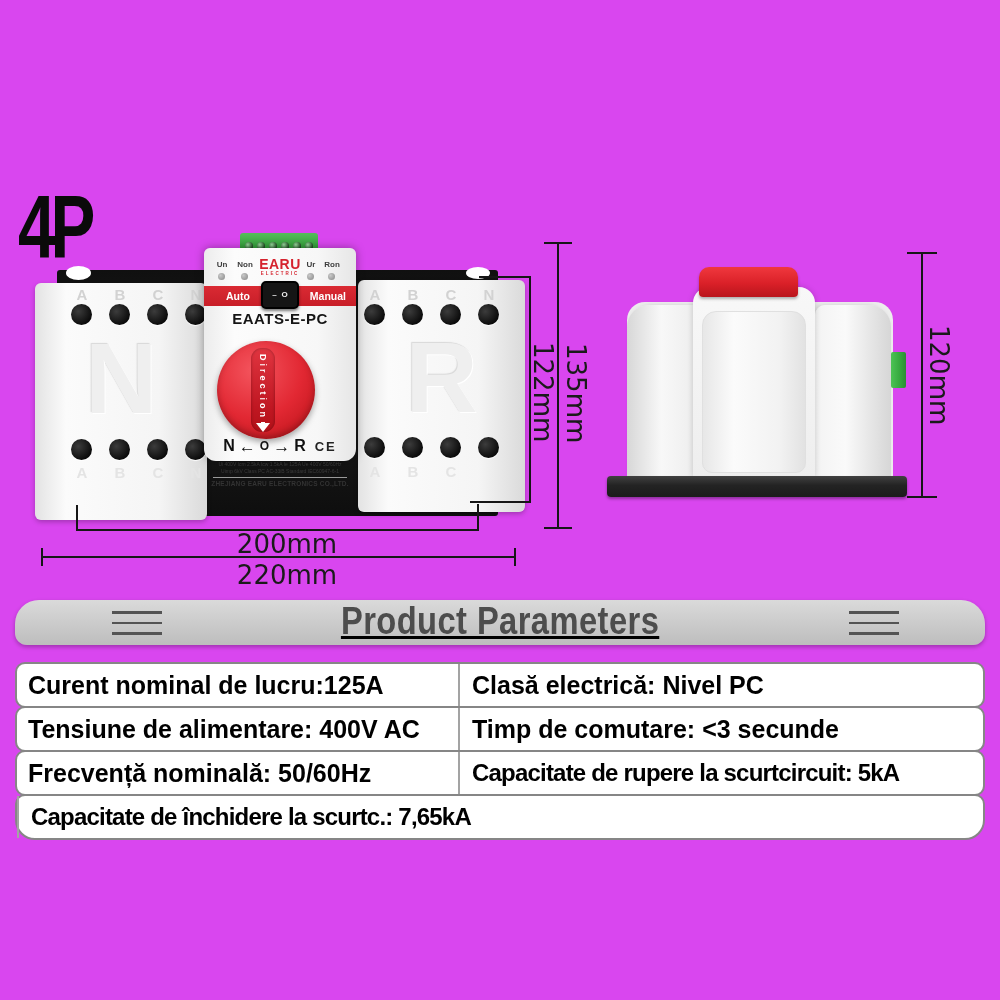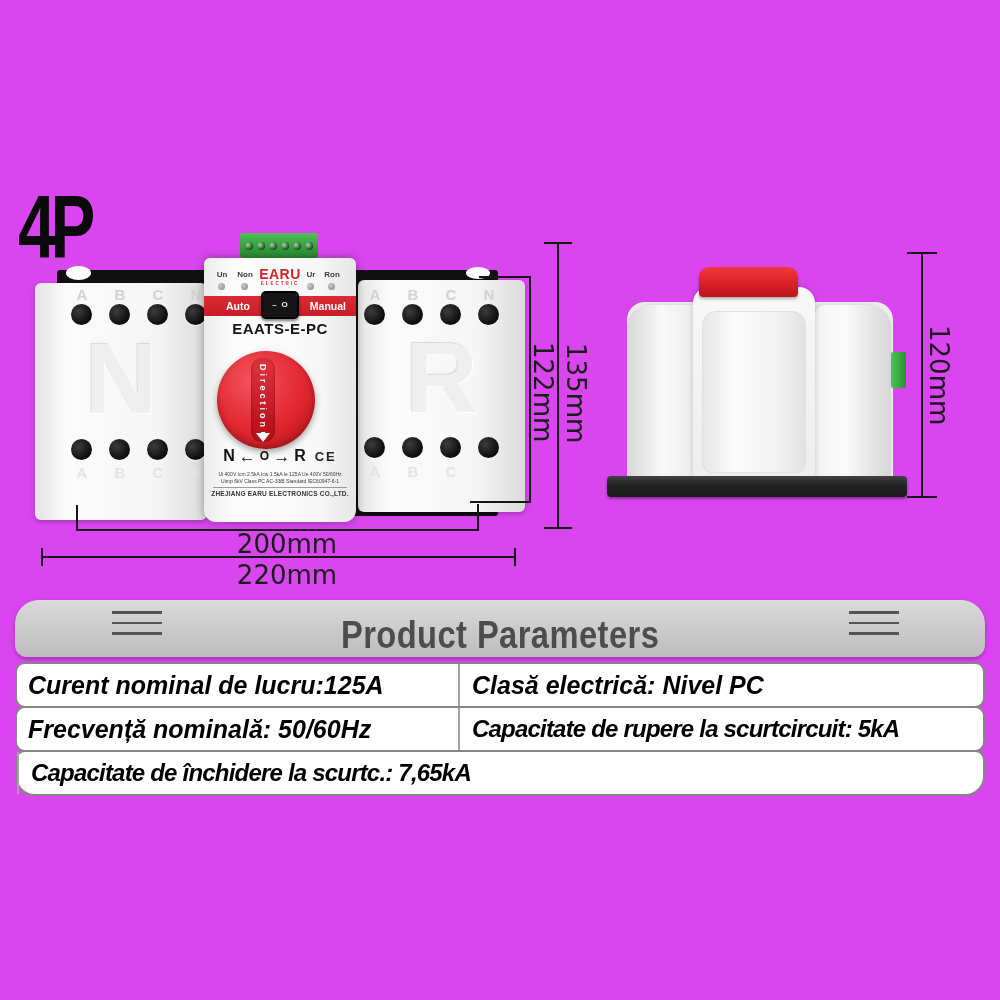--- a/index.html
+++ b/index.html
@@ -31,21 +31,21 @@
   .emboss{position:absolute;left:0;width:100%;text-align:center;font-size:100px;font-weight:bold;
           color:#efefef;text-shadow:1px 1px 0 #ffffff,-1px -1px 1px #d8d8d8;line-height:1;}
 
   
   .green-block{position:absolute;left:240px;top:233px;width:78px;height:25px;border-radius:3px;
                background:linear-gradient(180deg,#55bd5a,#35a03c 55%,#2a8a31);
                display:flex;align-items:center;justify-content:space-around;padding:0 3px;box-sizing:border-box;}
   .screw{width:8px;height:8px;border-radius:50%;background:radial-gradient(circle at 35% 35%,#9adf9e,#163f18 75%);}
 
   
-  .module-center{position:absolute;left:204px;top:258px;width:152px;height:264px;
+  .module-center{position:absolute;left:204px;top:248px;width:152px;height:213px;
                  background:linear-gradient(90deg,#ececec,#fcfcfc 20%,#f7f7f7 75%,#e6e6e6);
                  border-radius:6px 6px 12px 12px;box-shadow:0 0 10px rgba(0,0,0,.35);}
   .ind-label{position:absolute;width:26px;text-align:center;font-size:8px;font-weight:bold;color:#3c3c3c;top:12px;}
   .ind-dot{position:absolute;top:25px;width:7px;height:7px;border-radius:50%;
            background:radial-gradient(circle at 35% 35%,#c9c9c9,#868686);}
   .logo{position:absolute;left:46px;top:10px;width:60px;text-align:center;}
   .logo-main{font-size:14px;font-weight:900;color:#d5232e;letter-spacing:.5px;line-height:13px;}
   .logo-sub{font-size:4.5px;font-weight:bold;color:#d5232e;letter-spacing:2px;line-height:5px;}
   .mode-bar{position:absolute;left:0;top:38px;width:100%;height:20px;
             background:linear-gradient(180deg,#da2a33,#c81e28);display:flex;align-items:center;
@@ -101,29 +101,29 @@
             box-sizing:border-box;}
   .sv-cap{position:absolute;left:699px;top:267px;width:99px;height:30px;border-radius:10px 10px 4px 4px;
           background:linear-gradient(180deg,#f0383e,#da2028 55%,#b9151c);box-shadow:0 2px 3px rgba(0,0,0,.3);}
   .sv-base{position:absolute;left:607px;top:476px;width:300px;height:21px;border-radius:4px;
            background:linear-gradient(180deg,#414141,#232323 45%,#1b1b1b);box-shadow:0 2px 3px rgba(0,0,0,.35);}
   .sv-tab{position:absolute;left:891px;top:352px;width:15px;height:36px;border-radius:2px;
           background:linear-gradient(90deg,#4cc355,#35a83e 60%,#2b8c34);}
 
   
   .panel{position:absolute;left:15px;top:600px;width:970px;}
-  .panel-header{position:relative;width:100%;height:57px;border-radius:24px 24px 12px 12px;
+  .panel-header{position:relative;width:100%;height:45px;border-radius:24px 24px 12px 12px;
                 background:linear-gradient(180deg,#dadada,#c3c3c3 80%,#bdbdbd);
-                box-shadow:0 2px 4px rgba(0,0,0,.28);display:flex;align-items:flex-end;justify-content:center;}
+                box-shadow:0 2px 4px rgba(0,0,0,.28);display:flex;align-items:flex-start;justify-content:center;text-decoration:underline;}
   .panel-title{font-size:38px;font-weight:600;color:#4d4d4d;transform:scaleX(.86);letter-spacing:.5px;}
   .burger{position:absolute;top:11px;width:50px;display:flex;flex-direction:column;gap:8px;}
   .burger i{display:block;height:2.5px;background:#545454;}
   .burger-l{left:97px;}
   .burger-r{left:834px;}
-  .rows{position:relative;margin-top:5px;font-style:italic;}
+  .rows{position:relative;margin-top:17px;}
   .param-row{position:relative;height:46px;margin-top:-2px;border:2px solid #868686;border-radius:10px;
              background:#fff;display:flex;align-items:center;box-sizing:border-box;}
   .param-row:first-child{margin-top:0;}
   .param-row:last-child{border-radius:10px 10px 20px 20px;}
   .cell{font-size:25px;font-weight:bold;color:#000;white-space:nowrap;}
   .cell-left{width:441px;padding-left:11px;box-sizing:border-box;}
   .cell-right{flex:1;height:100%;display:flex;align-items:center;padding-left:12px;
               border-left:2px solid #a3a3a3;box-sizing:border-box;}
   .tight{font-size:24px;letter-spacing:-.8px;}
 </style>
@@ -280,20 +280,24 @@
           <i></i>
           <i></i>
         </span>
     </div>
     <div class="rows">
       <div class="param-row">
         <div class="cell cell-left">Curent nominal de lucru:125A</div>
         <div class="cell cell-right">Clasă electrică: Nivel PC</div>
       </div>
       <div class="param-row">
+        <div class="cell cell-left">Tensiune de alimentare: 400V AC</div>
+        <div class="cell cell-right">Timp de comutare: &lt;3 secunde</div>
+      </div>
+      <div class="param-row">
         <div class="cell cell-left">Frecvență nominală: 50/60Hz</div>
         <div class="cell cell-right tight">Capacitate de rupere la scurtcircuit: 5kA</div>
       </div>
       <div class="param-row">
         <div class="cell cell-right tight">Capacitate de închidere la scurtc.: 7,65kA</div>
       </div>
     </div>
   </div>
 
 </div>

